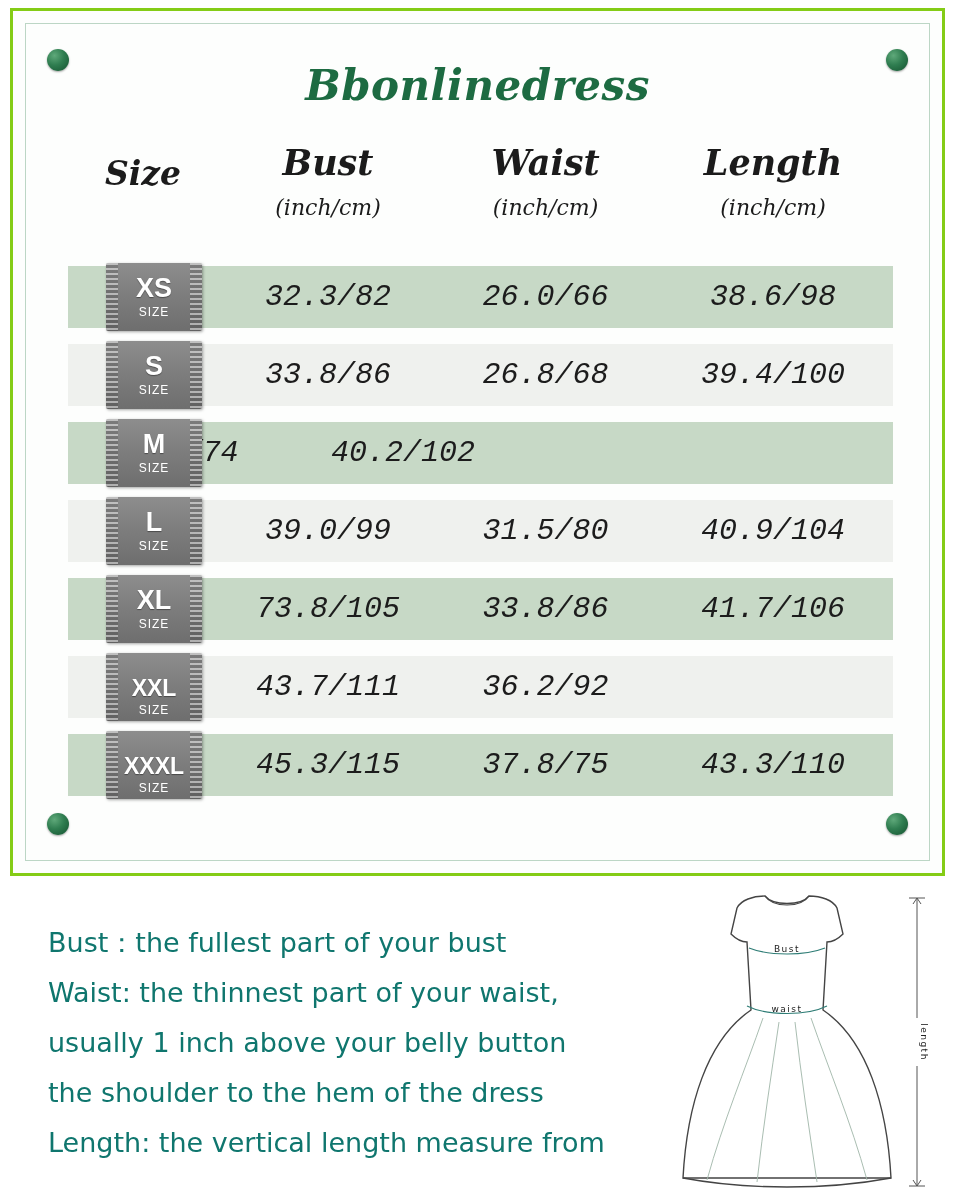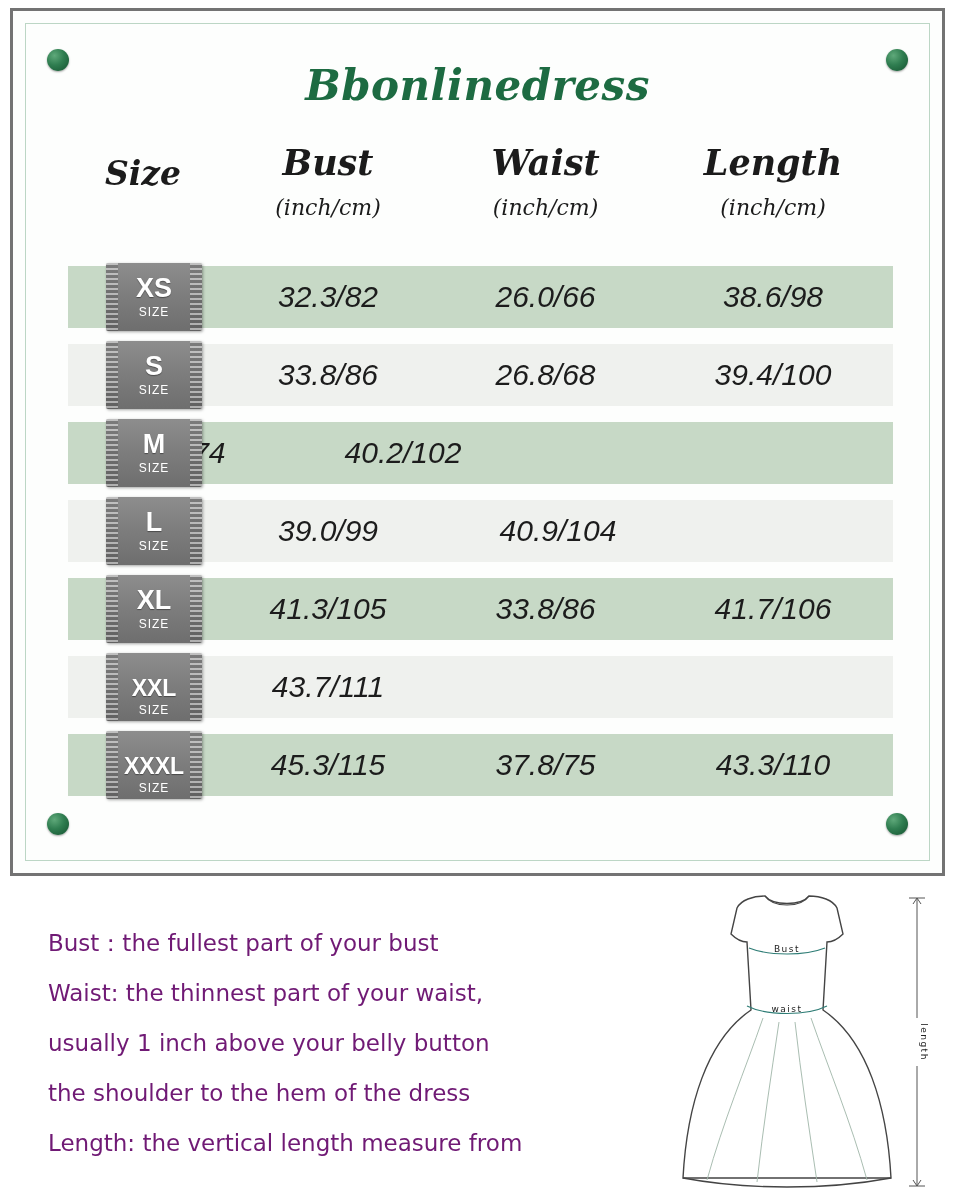--- a/index.html
+++ b/index.html
@@ -16,21 +16,21 @@
   }
 
   
   #board {
     position: absolute;
     left: 10px;
     top: 8px;
     width: 935px;
     height: 868px;
     background: #fdfefd;
-    border: 3px solid #737373;
+    border: 3px solid #84cc16;
     box-sizing: border-box;
   }
   #board-inner {
     position: absolute;
     left: 12px;
     top: 12px;
     right: 12px;
     bottom: 12px;
     border: 1px solid #bcd6c5;
     box-sizing: border-box;
@@ -103,21 +103,21 @@
     position: relative;
     height: 62px;
     margin-bottom: 16px;
     display: flex;
     align-items: center;
   }
   .data-row.shade-a { background: #c7d9c6; }
   .data-row.shade-b { background: #eff1ee; }
 
   .cell {
-    font-family: Liberation Sans, sans-serif;
+    font-family: Liberation Mono, monospace;
     font-style: italic;
     font-size: 30px;
     color: #1c1c1c;
     text-align: center;
   }
   .cell.bust   { width: 220px; margin-left: 150px; }
   .cell.waist  { width: 215px; }
   .cell.length { width: 240px; }
 
   
@@ -176,22 +176,22 @@
 
   
   #notes {
     position: absolute;
     left: 48px;
     top: 918px;
     width: 580px;
   }
   .note-line {
     font-family: "DejaVu Sans", sans-serif;
-    font-size: 23px;
-    color: #701a75;
+    font-size: 27px;
+    color: #0f766e;
     line-height: 50px;
     white-space: nowrap;
   }
 
   
   #figure {
     position: absolute;
     right: 18px;
     top: 890px;
     width: 300px;
@@ -260,39 +260,41 @@
       <div class="cell waist">29.1/74</div>
       <div class="cell length">40.2/102</div>
     </div>
 
     <div class="data-row shade-b">
       <div class="size-tag">
         <div class="tag-main">L</div>
         <div class="tag-sub">SIZE</div>
       </div>
       <div class="cell bust">39.0/99</div>
+      <div class="cell waist">31.5/80</div>
       <div class="cell length">40.9/104</div>
     </div>
 
     <div class="data-row shade-a">
       <div class="size-tag">
         <div class="tag-main">XL</div>
         <div class="tag-sub">SIZE</div>
       </div>
-      <div class="cell bust">41.3/105</div>
+      <div class="cell bust">73.8/105</div>
       <div class="cell waist">33.8/86</div>
       <div class="cell length">41.7/106</div>
     </div>
 
     <div class="data-row shade-b">
       <div class="size-tag">
         <div class="tag-main small">XXL</div>
         <div class="tag-sub">SIZE</div>
       </div>
       <div class="cell bust">43.7/111</div>
+      <div class="cell waist">36.2/92</div>
     </div>
 
     <div class="data-row shade-a">
       <div class="size-tag">
         <div class="tag-main small">XXXL</div>
         <div class="tag-sub">SIZE</div>
       </div>
       <div class="cell bust">45.3/115</div>
       <div class="cell waist">37.8/75</div>
       <div class="cell length">43.3/110</div>

